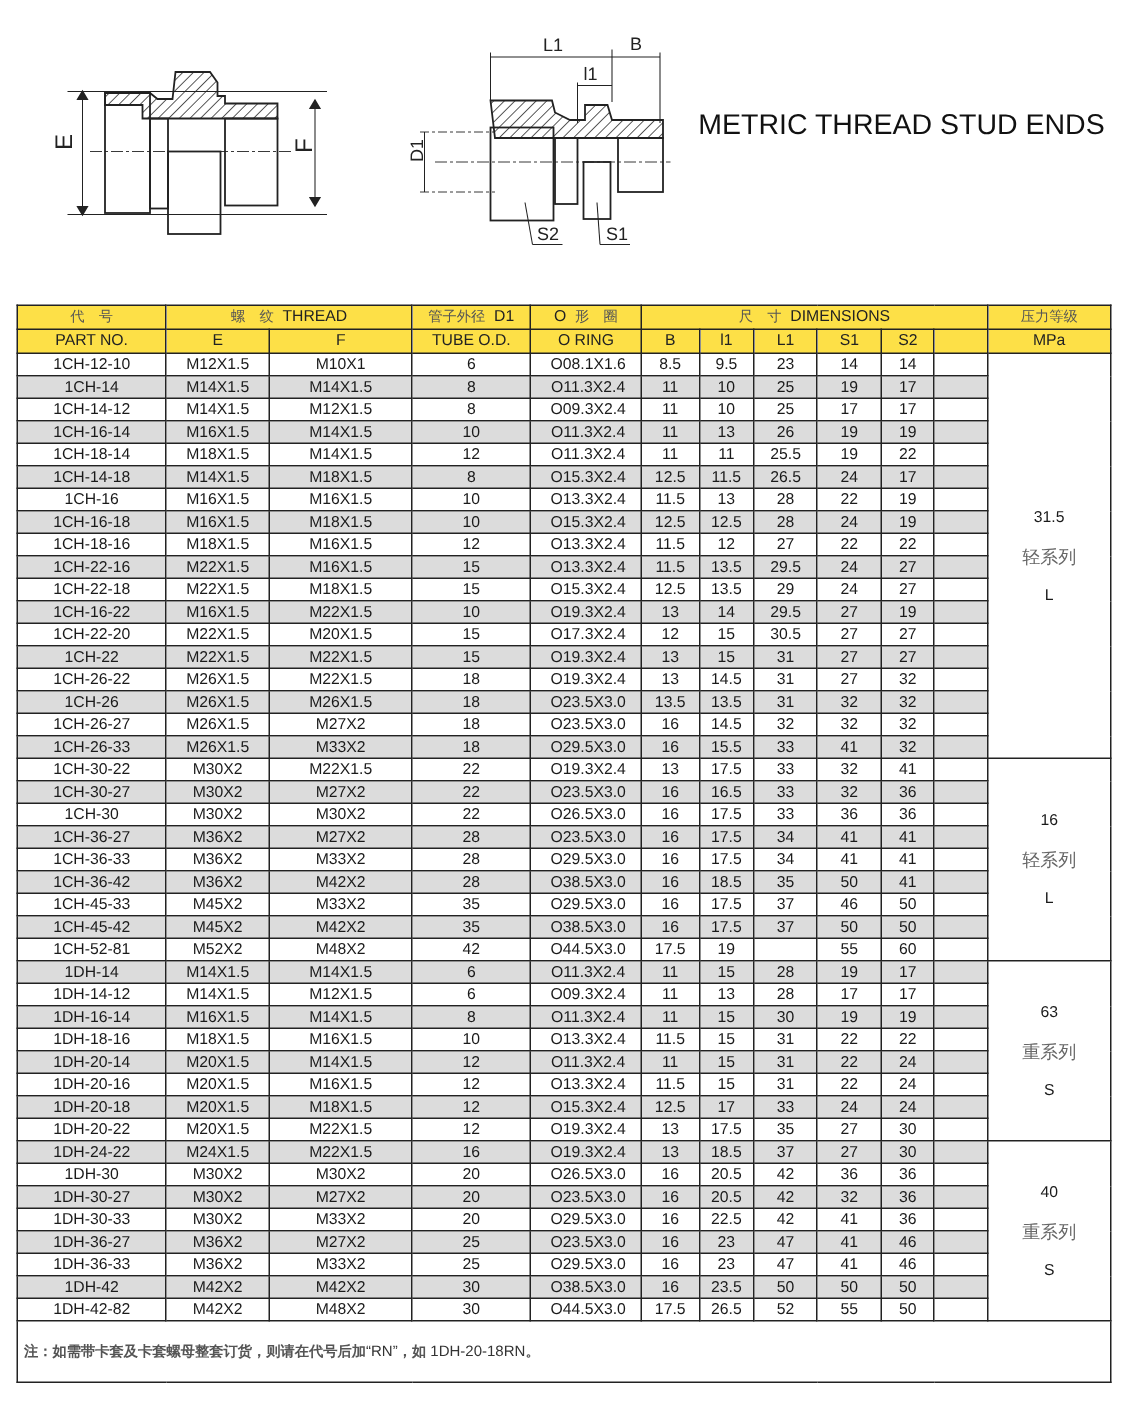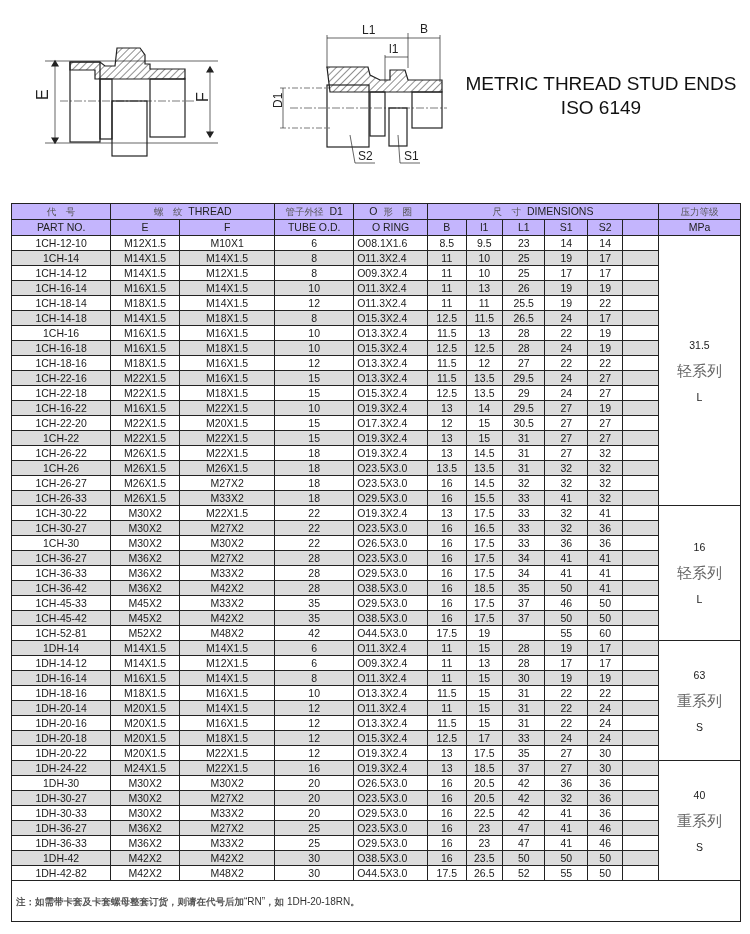--- a/index.html
+++ b/index.html
@@ -2,27 +2,27 @@
 <html><head>
 <meta charset="utf-8">
 <style>
   html, body { margin:0; padding:0; background:#fff; }
   body { width:750px; height:934px; position:relative; font-family:"Liberation Sans", sans-serif; color:#1a1a1a; overflow:hidden; }
   .drawing { position:absolute; left:0; top:0; width:750px; height:200px; }
   .title-block { position:absolute; left:461px; top:72px; width:280px; text-align:center; font-size:19px; line-height:24px; color:#111; }
   .title-block div { white-space:nowrap; }
   table.spec { position:absolute; left:11px; top:203px; width:730px; border-collapse:collapse; table-layout:fixed; font-size:10.5px; }
   table.spec td, table.spec th { border:1.5px solid #222; padding:0; height:14px; line-height:13px; text-align:center; font-weight:normal; white-space:nowrap; overflow:hidden; }
-  table.spec thead th { background:#c4b5fd; color:#222; height:15px; }
+  table.spec thead th { background:#fde047; color:#222; height:15px; }
   table.spec thead th.cn { color:#555; font-family:"DejaVu Serif", serif; font-size:9.5px; }
   .cn-inline { color:#555; font-family:"DejaVu Serif", serif; font-size:9.5px; }
   table.spec tbody tr.shade td.sh { background:#dcdcdc; }
-  table.spec td.oring { text-align:left; padding-left:3px; }
+  table.spec td.oring { text-align:center; padding-left:3px; }
   table.spec td.press { background:#fff !important; vertical-align:middle; line-height:26px;margin-top:20px; }
-  .press .cn-line { color:#666; font-family:Liberation Sans, sans-serif; font-size:15px; }
+  .press .cn-line { color:#666; font-family:Liberation Sans, sans-serif; font-size:12px; }
   table.spec td.note { text-align:left; height:40px; padding-left:4px; vertical-align:middle; font-size:10px; color:#333; }
   .note .cn-txt { font-family:"DejaVu Serif", serif; color:#555; font-size:9.5px;font-weight:bold; }
 </style>
 </head>
 <body>
 
 <svg class="drawing" viewBox="0 0 750 200" xmlns="http://www.w3.org/2000/svg">
   <defs>
     <pattern id="hatch" patternUnits="userSpaceOnUse" width="5" height="5" patternTransform="rotate(45)">
       <line x1="0" y1="0" x2="0" y2="5" stroke="#222" stroke-width="1"></line>
@@ -72,21 +72,20 @@
     <line x1="355" y1="163" x2="375" y2="163" stroke-width="0.7"></line>
     <line x1="398" y1="135" x2="400" y2="163" stroke-width="0.7"></line>
     <line x1="400" y1="163" x2="420" y2="163" stroke-width="0.7"></line>
     <text x="358" y="160" font-size="12" fill="#222" stroke="none" font-family="Liberation Sans, sans-serif">S2</text>
     <text x="404" y="160" font-size="12" fill="#222" stroke="none" font-family="Liberation Sans, sans-serif">S1</text>
   </g>
 </svg>
 
 <div class="title-block">
   <div>METRIC THREAD STUD ENDS</div>
-  <div>ISO 6149</div>
 </div>
 
 <table class="spec">
   <colgroup>
     <col style="width:98px">
       <col style="width:68px">
       <col style="width:94px">
       <col style="width:78px">
     <col style="width:73px">
       <col style="width:38px">

